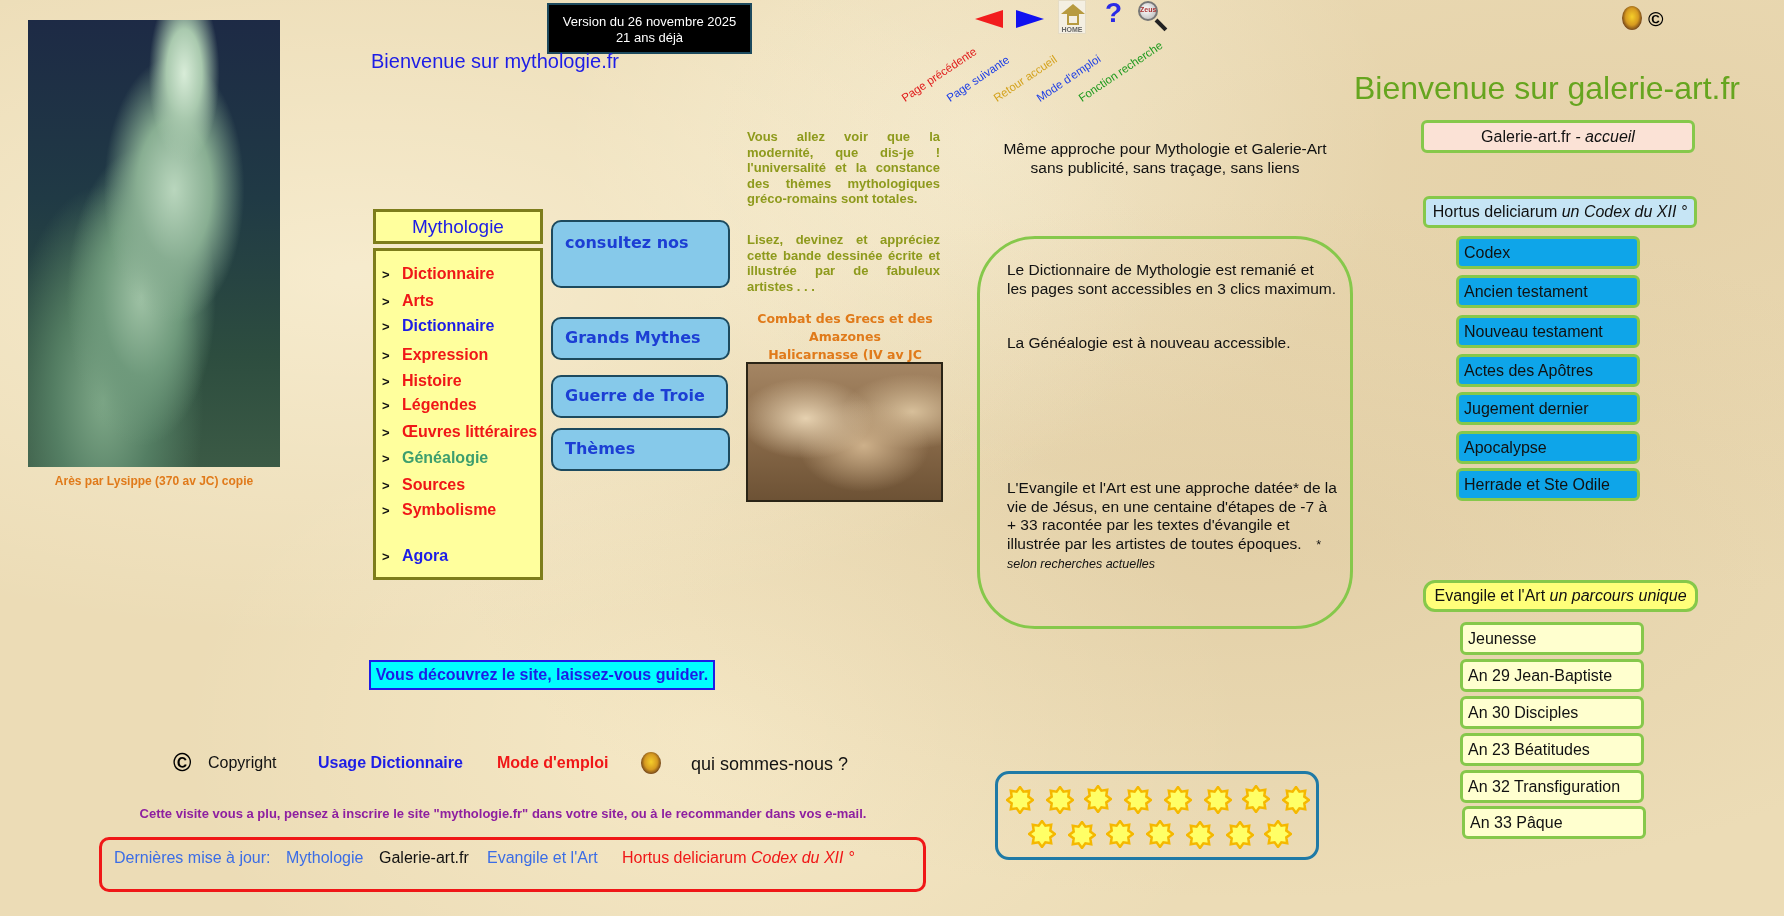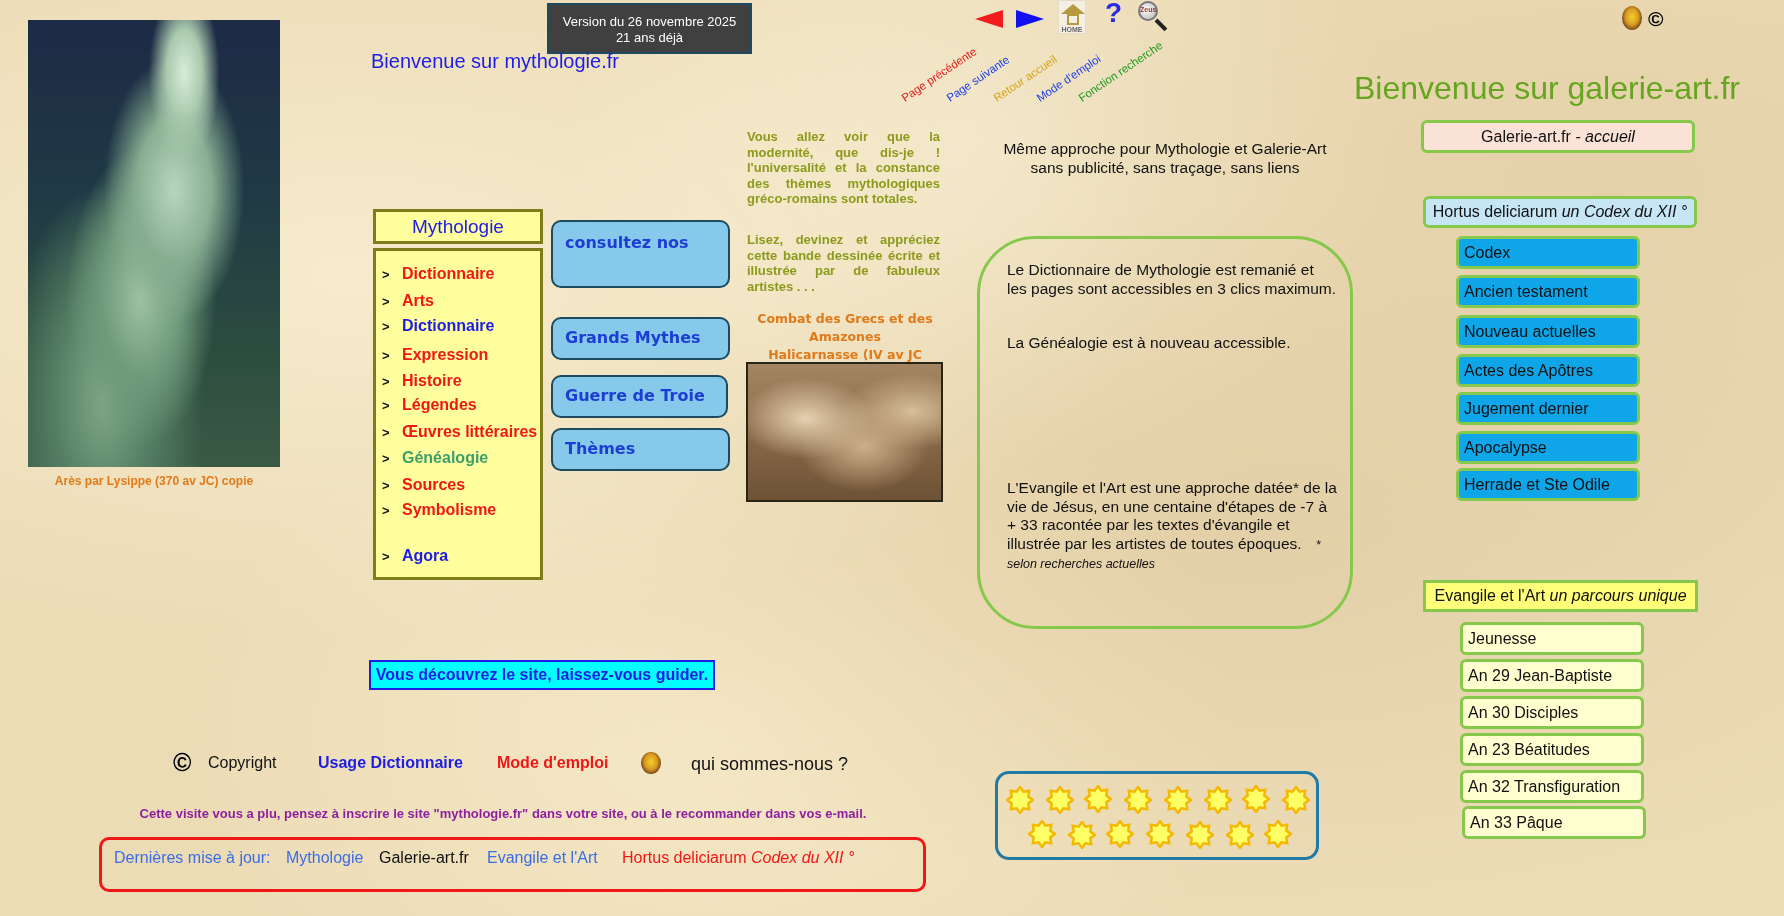--- a/index.html
+++ b/index.html
@@ -28,21 +28,21 @@
       linear-gradient(180deg, #1d2a45 0%, #203a45 40%, #2d4d3f 75%, #3b5a45 100%);
   }
   .statue-caption {
     left: 28px; top: 474px; width: 252px; text-align: center;
     color: #e07a1a; font-weight: bold; font-size: 12px;
   }
 
   
   .version {
     left: 547px; top: 3px; width: 205px; height: 51px;
-    background: #404040; border: 2px solid #1d4a5e;
+    background: #000000; border: 2px solid #1d4a5e;
     color: #fff; text-align: center; font-size: 13px; line-height: 16px;
     padding-top: 9px;
   }
 
   
   .nav-prev { left: 975px; top: 10px; width: 0; height: 0;
     border-top: 9px solid transparent; border-bottom: 9px solid transparent; border-right: 28px solid #f21d1d; }
   .nav-next { left: 1016px; top: 10px; width: 0; height: 0;
     border-top: 9px solid transparent; border-bottom: 9px solid transparent; border-left: 28px solid #1111f0; }
   .nav-home { left: 1058px; top: 0px; width: 28px; height: 34px; background: #f4efe2; border: 1px solid #e5dcc5; }
@@ -130,21 +130,21 @@
     background: #c6e5f5; border: 3px solid #86c84b; border-radius: 6px;
     text-align: center; font-size: 16px; line-height: 26px; color: #111;
   }
   .hortus-item {
     position: absolute; left: 1456px; width: 184px; height: 33px;
     background: #0ea5e9; border: 3px solid #86c84b; border-radius: 6px;
     font-size: 16px; line-height: 27px; padding-left: 5px; color: #111;
   }
   .evangile-head {
     left: 1423px; top: 580px; width: 275px; height: 32px;
-    background: #ffff7a; border: 3px solid #86c84b; border-radius: 1px;
+    background: #ffff7a; border: 3px solid #86c84b; border-radius: 12px;
     text-align: center; font-size: 16px; line-height: 26px; color: #111;
   }
   .evangile-item {
     position: absolute; left: 1460px; width: 184px; height: 33px;
     background: #ffffcf; border: 3px solid #86c84b; border-radius: 6px;
     font-size: 16px; line-height: 27px; padding-left: 5px; color: #111;
   }
 
   
   .guide {
@@ -262,21 +262,21 @@
 
 <div class="abs galerie-accueil">
   <span>Galerie-art.fr</span><i> - accueil</i>
 </div>
 
 <div class="abs hortus-head">
   <span>Hortus deliciarum </span><i>un Codex du XII °</i>
 </div>
 <div class="hortus-item" style="top:236px;">Codex</div>
 <div class="hortus-item" style="top:275px;">Ancien testament</div>
-<div class="hortus-item" style="top:315px;">Nouveau actuelles</div>
+<div class="hortus-item" style="top:315px;">Nouveau testament</div>
 <div class="hortus-item" style="top:354px;">Actes des Apôtres</div>
 <div class="hortus-item" style="top:392px;">Jugement dernier</div>
 <div class="hortus-item" style="top:431px;">Apocalypse</div>
 <div class="hortus-item" style="top:468px;">Herrade et Ste Odile</div>
 
 <div class="abs evangile-head">
   <span>Evangile et l'Art </span><i>un parcours unique</i>
 </div>
 <div class="evangile-item" style="top:622px;">Jeunesse</div>
 <div class="evangile-item" style="top:659px;">An 29 Jean-Baptiste</div>

